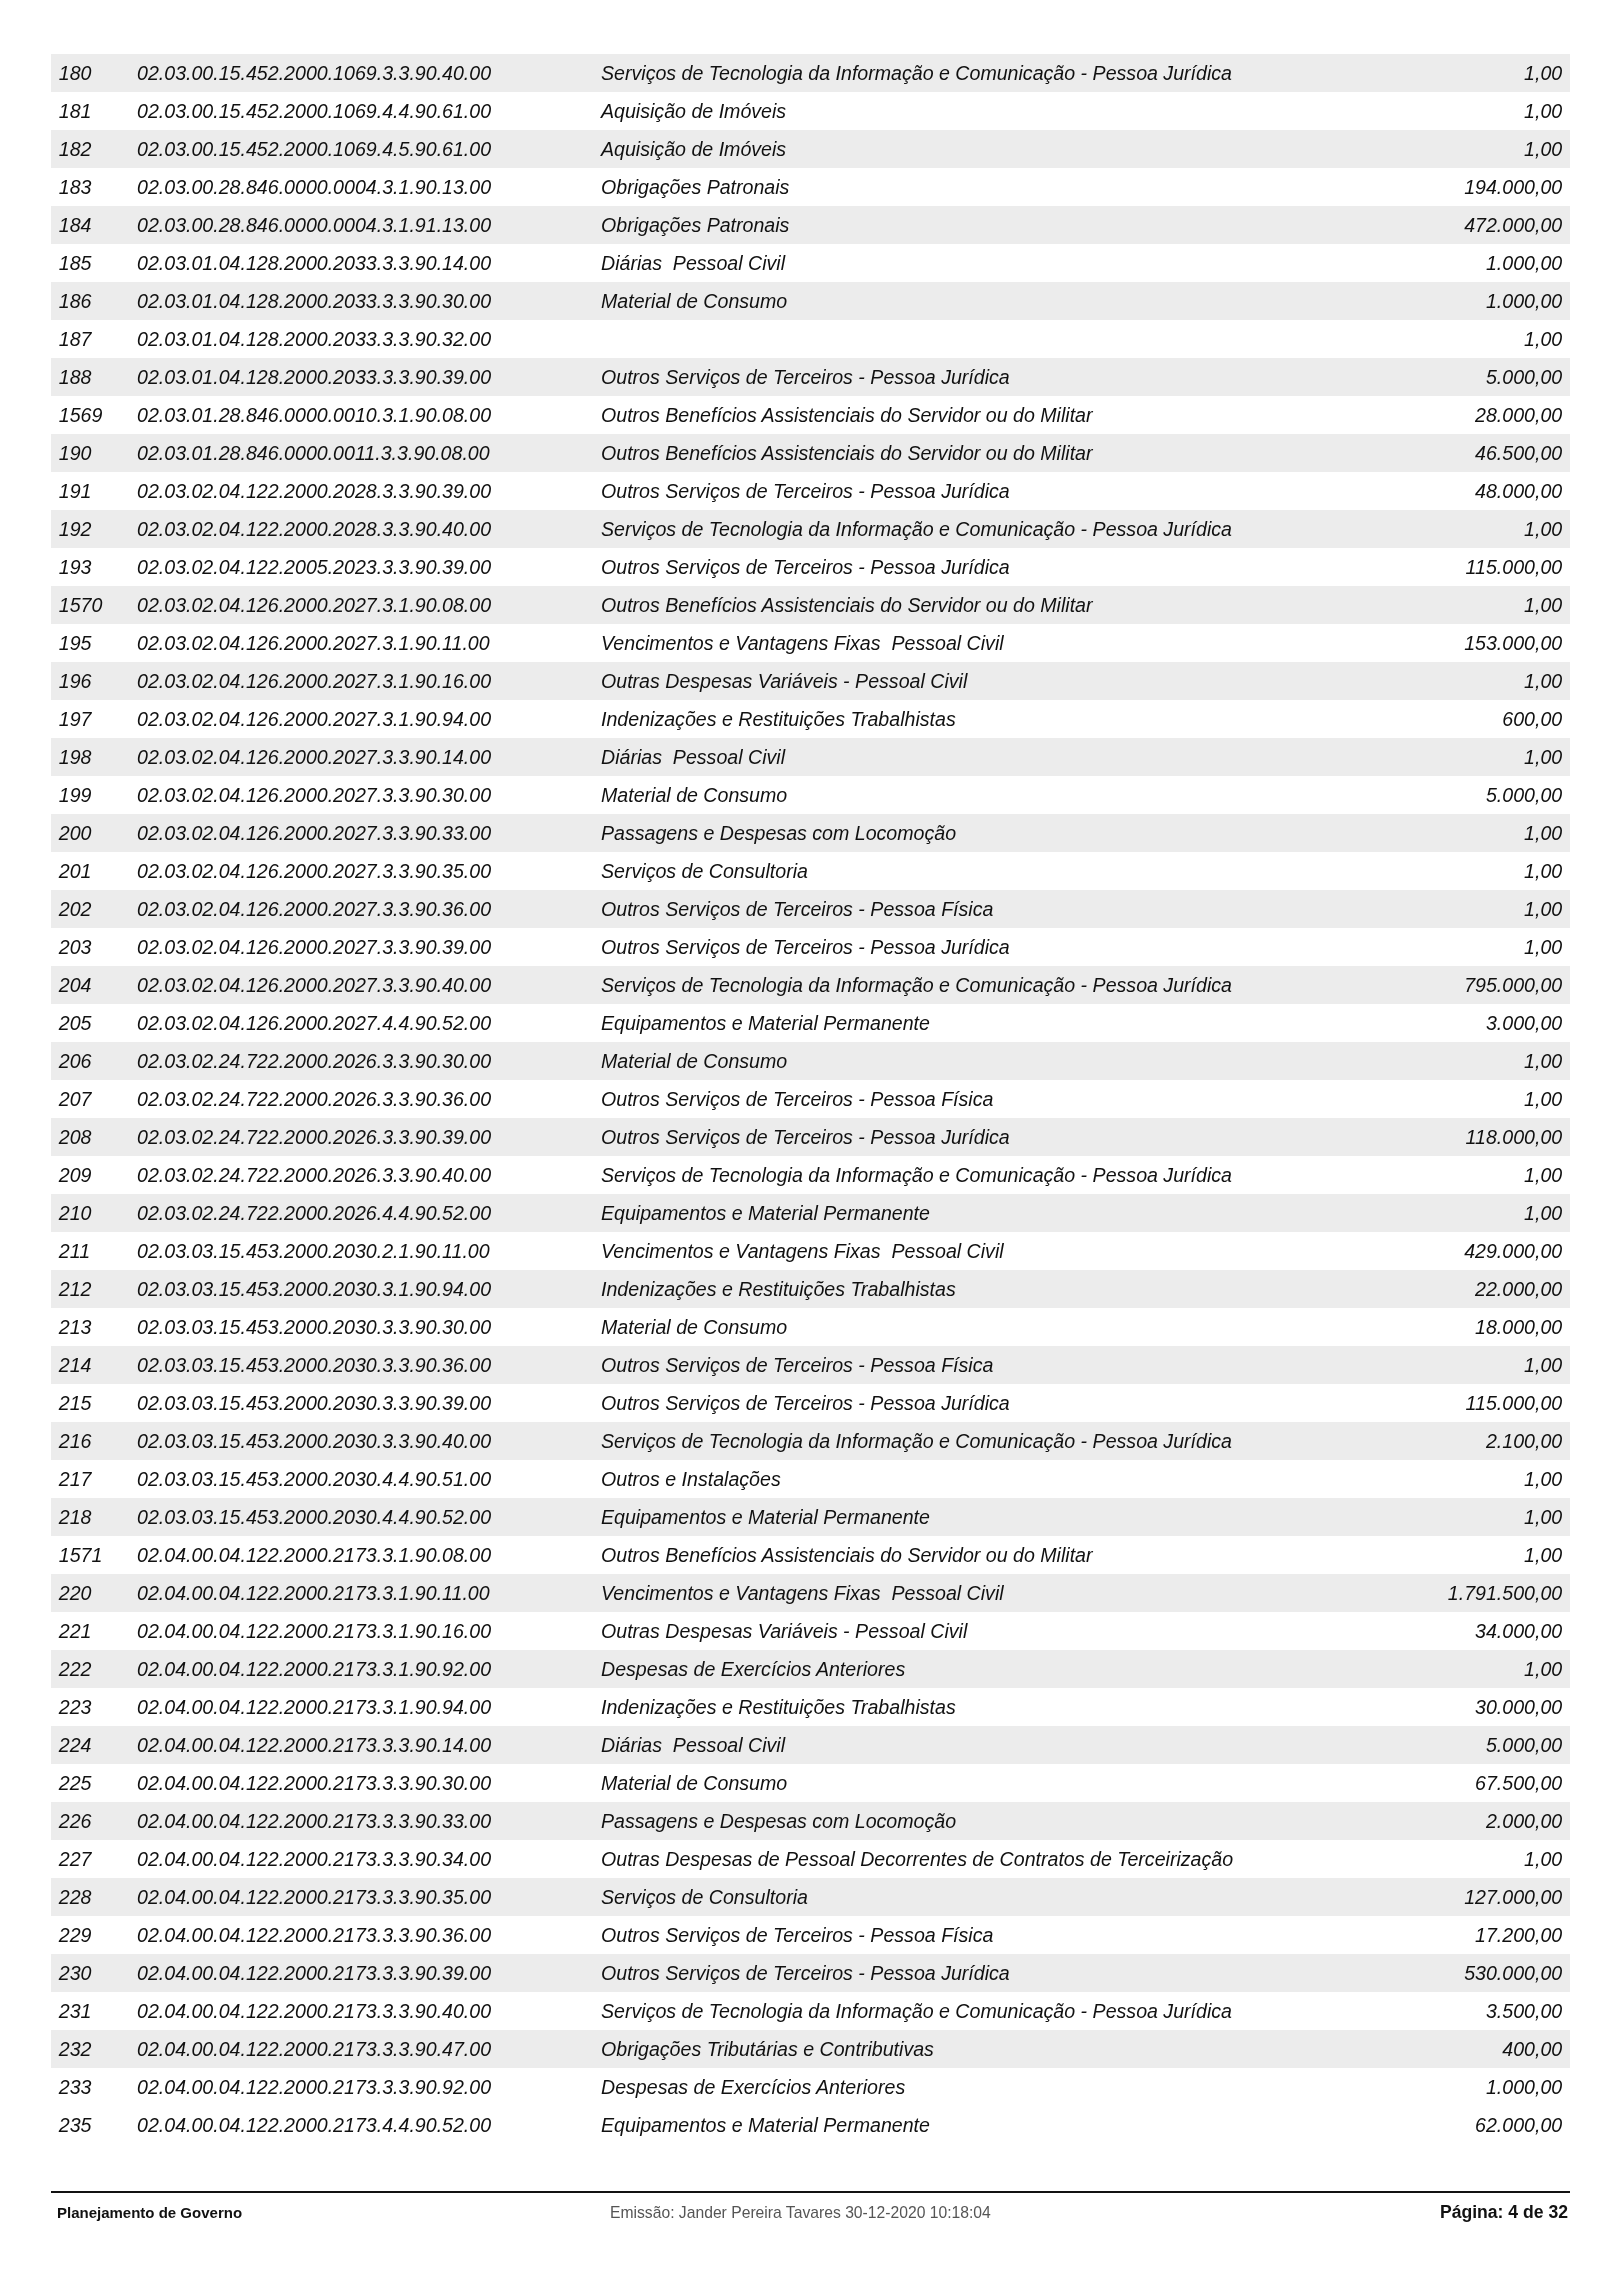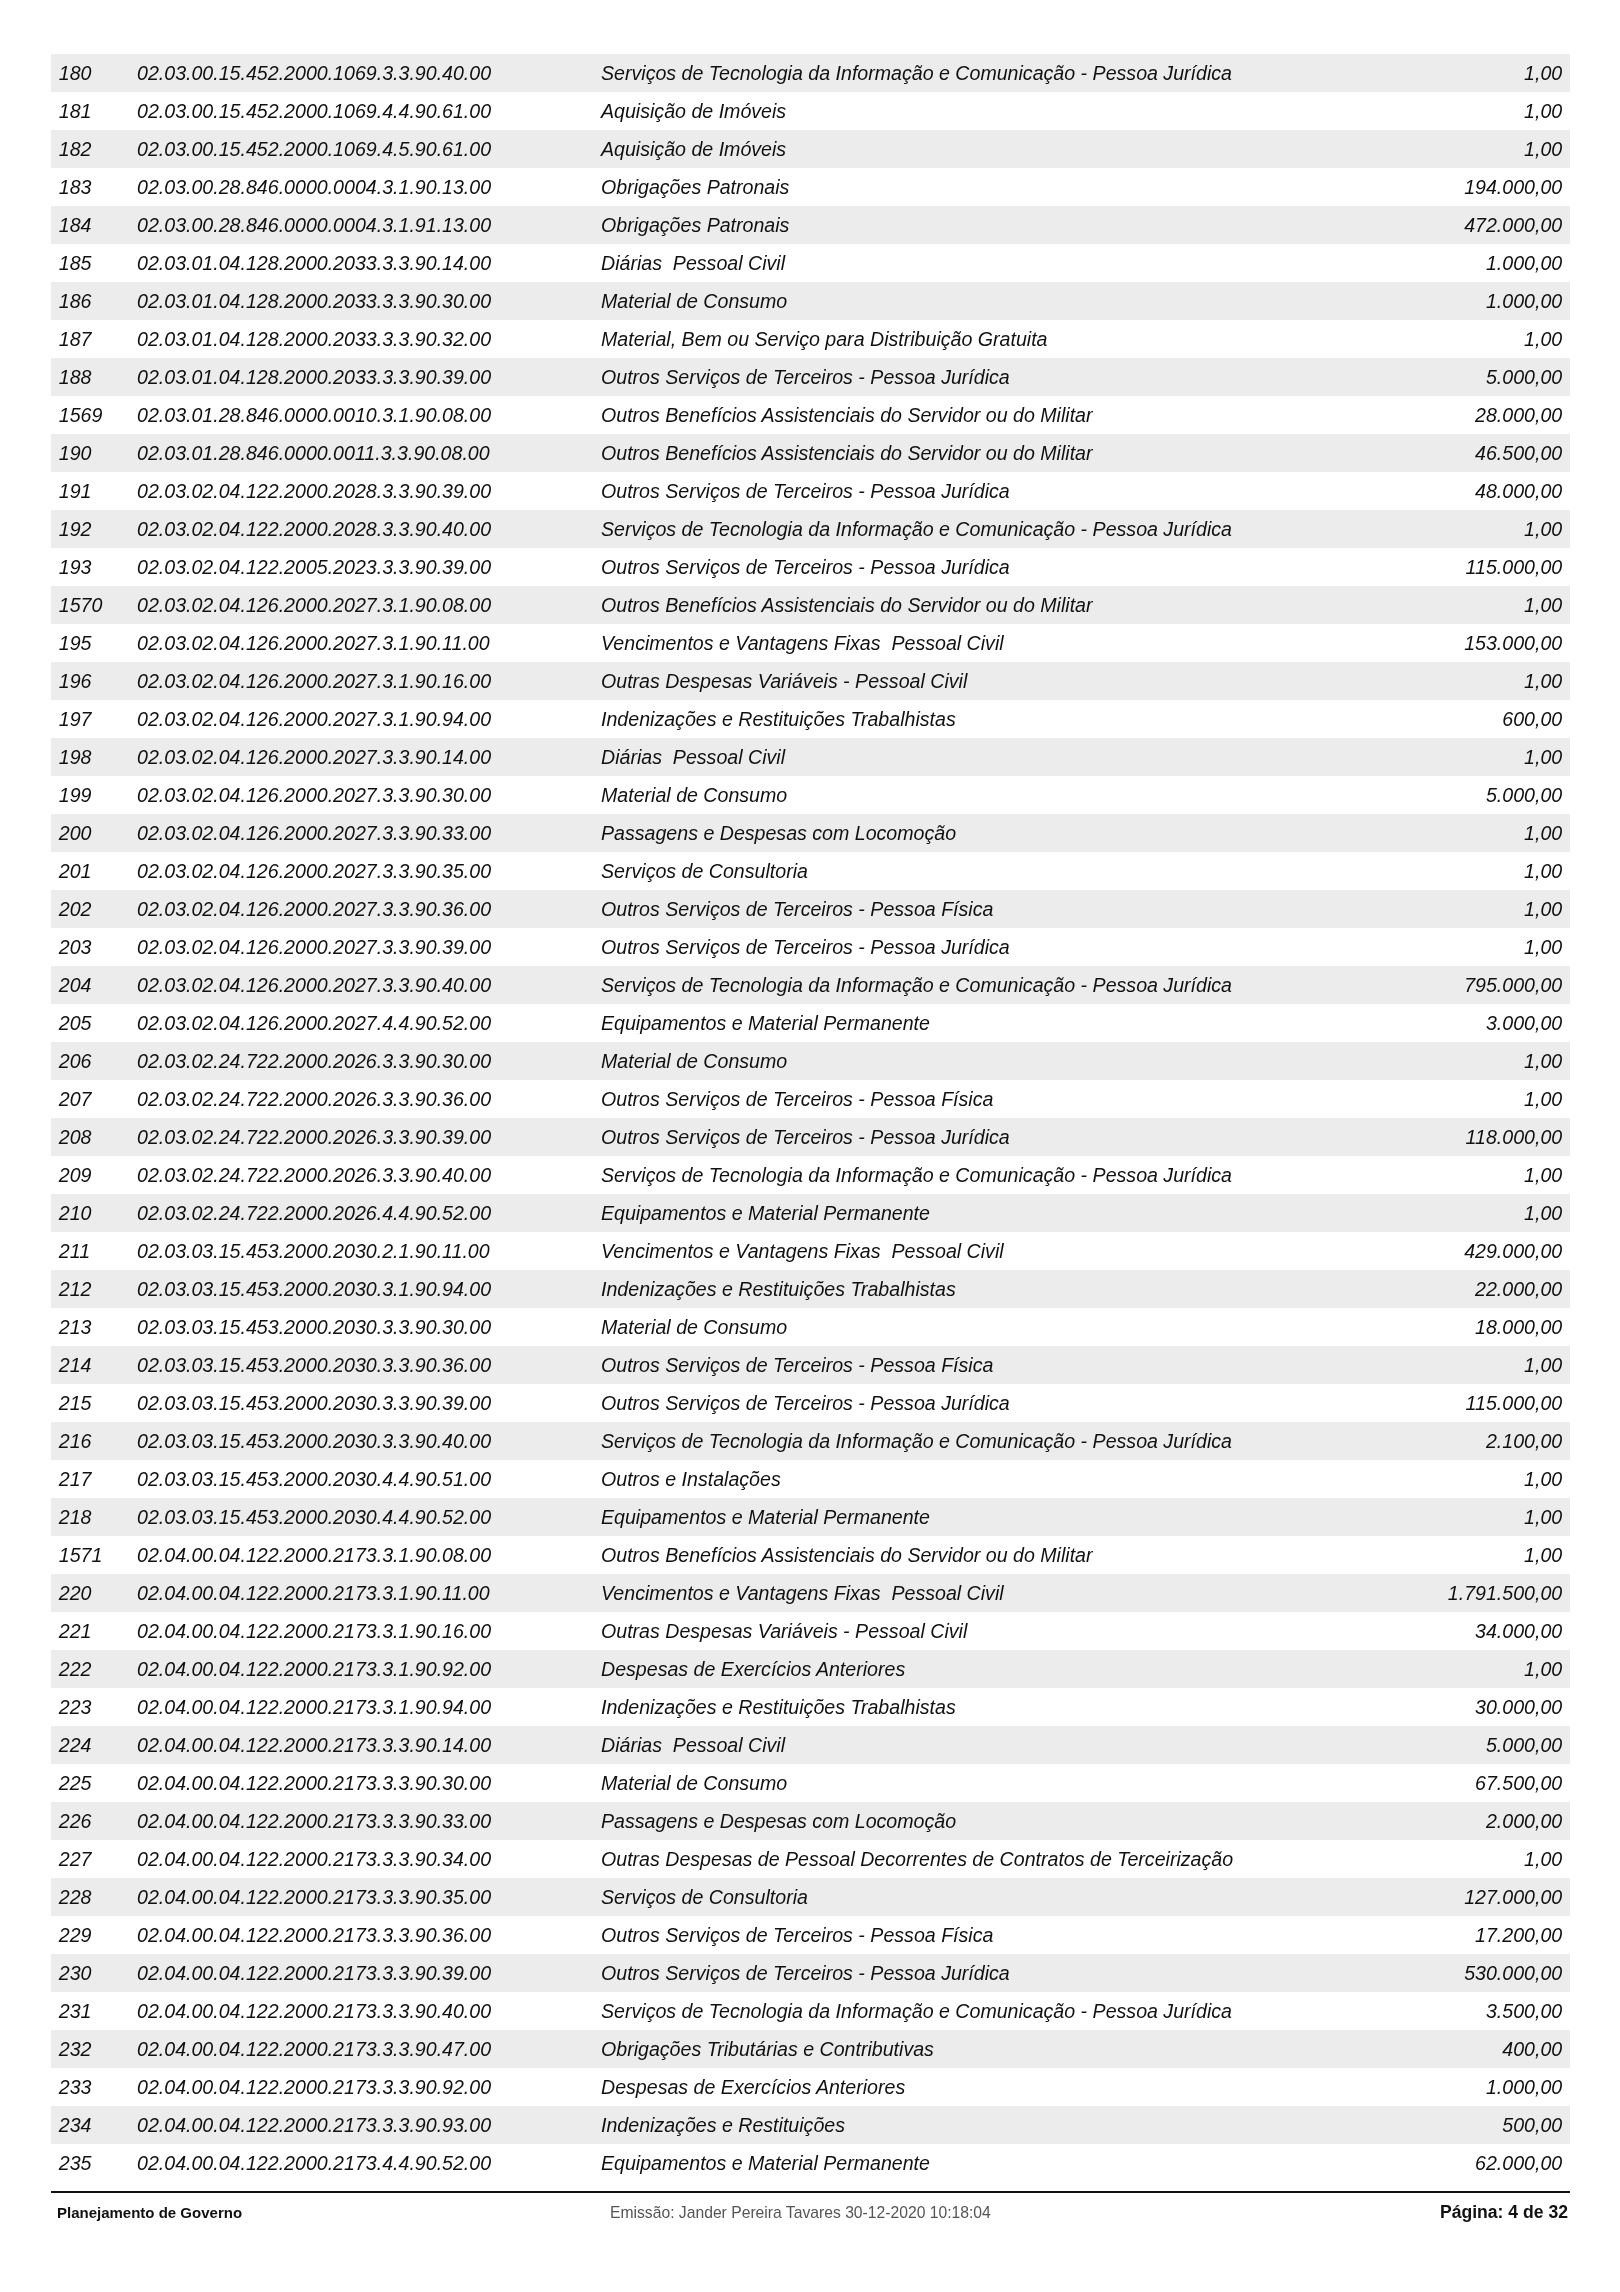--- a/index.html
+++ b/index.html
@@ -61,21 +61,20 @@
   </div>
     <div class="row shaded">
     <span class="cell c-id">186</span>
     <span class="cell c-code">02.03.01.04.128.2000.2033.3.3.90.30.00</span>
     <span class="cell c-desc">Material de Consumo</span>
     <span class="cell c-val">1.000,00</span>
   </div>
     <div class="row">
     <span class="cell c-id">187</span>
     <span class="cell c-code">02.03.01.04.128.2000.2033.3.3.90.32.00</span>
-    <span class="cell c-desc">Material, Bem ou Serviço para Distribuição Gratuita</span>
     <span class="cell c-val">1,00</span>
   </div>
     <div class="row shaded">
     <span class="cell c-id">188</span>
     <span class="cell c-code">02.03.01.04.128.2000.2033.3.3.90.39.00</span>
     <span class="cell c-desc">Outros Serviços de Terceiros - Pessoa Jurídica</span>
     <span class="cell c-val">5.000,00</span>
   </div>
     <div class="row">
     <span class="cell c-id">1569</span>
@@ -339,26 +338,20 @@
     <span class="cell c-id">232</span>
     <span class="cell c-code">02.04.00.04.122.2000.2173.3.3.90.47.00</span>
     <span class="cell c-desc">Obrigações Tributárias e Contributivas</span>
     <span class="cell c-val">400,00</span>
   </div>
     <div class="row">
     <span class="cell c-id">233</span>
     <span class="cell c-code">02.04.00.04.122.2000.2173.3.3.90.92.00</span>
     <span class="cell c-desc">Despesas de Exercícios Anteriores</span>
     <span class="cell c-val">1.000,00</span>
-  </div>
-    <div class="row shaded">
-    <span class="cell c-id">234</span>
-    <span class="cell c-code">02.04.00.04.122.2000.2173.3.3.90.93.00</span>
-    <span class="cell c-desc">Indenizações e Restituições</span>
-    <span class="cell c-val">500,00</span>
   </div>
     <div class="row">
     <span class="cell c-id">235</span>
     <span class="cell c-code">02.04.00.04.122.2000.2173.4.4.90.52.00</span>
     <span class="cell c-desc">Equipamentos e Material Permanente</span>
     <span class="cell c-val">62.000,00</span>
   </div>
   </div>
 
 <div id="footer-line"></div>

